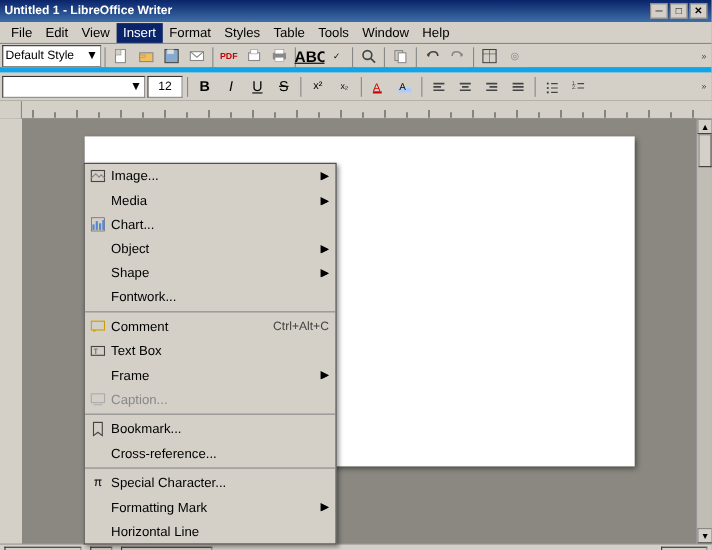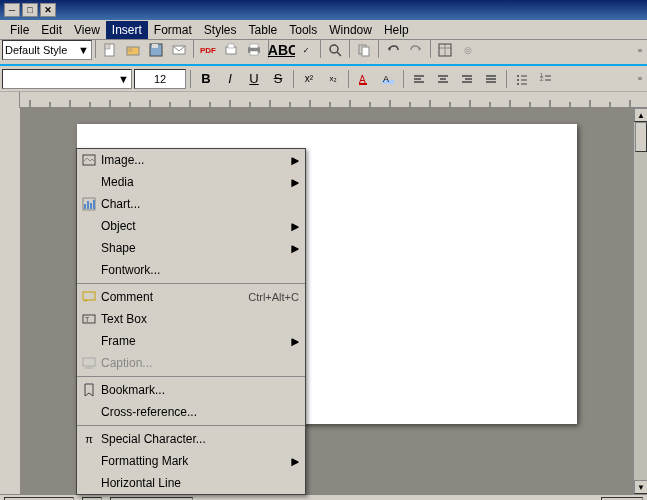--- a/index.html
+++ b/index.html
@@ -62,23 +62,23 @@
     .menu-item:hover, .menu-item.active {
       background: #0a246a;
       color: white;
     }
 
     
     .toolbar {
       background: #d4d0c8;
       height: 26px;
       display: flex;
-      align-items: flex-start;
+      align-items: flex-end;
       padding: 0 2px;
-      border-bottom: 2px solid #0ea5e9;
+      border-bottom: 5px solid #0ea5e9;
       gap: 1px;
     }
     .toolbar-btn {
       width: 22px;
       height: 20px;
       background: #d4d0c8;
       border: 1px solid transparent;
       display: flex;
       align-items: center;
       justify-content: center;
@@ -132,21 +132,21 @@
       height: 20px;
       font-size: 11px;
       background: white;
       border: 1px inset #888;
       padding: 0 2px;
       display: flex;
       align-items: center;
       justify-content: space-between;
     }
     .size-box {
-      width: 52px;
+      width: 32px;
       height: 20px;
       font-size: 11px;
       background: white;
       border: 1px inset #888;
       padding: 0 2px;
       text-align: center;
       display: flex;
       align-items: center;
       justify-content: center;
     }
@@ -322,20 +322,21 @@
       content: '▶';
       position: absolute;
       right: 6px;
       font-size: 9px;
     }
   </style>
 </head>
 <body>
 
 <div class="titlebar">
+  <span>Untitled 1 - LibreOffice Writer</span>
   <div class="titlebar-buttons">
     <div class="titlebar-btn">─</div>
     <div class="titlebar-btn">□</div>
     <div class="titlebar-btn">✕</div>
   </div>
 </div>
 
 <div class="menubar">
   <div class="menu-item">File</div>
   <div class="menu-item">Edit</div>

